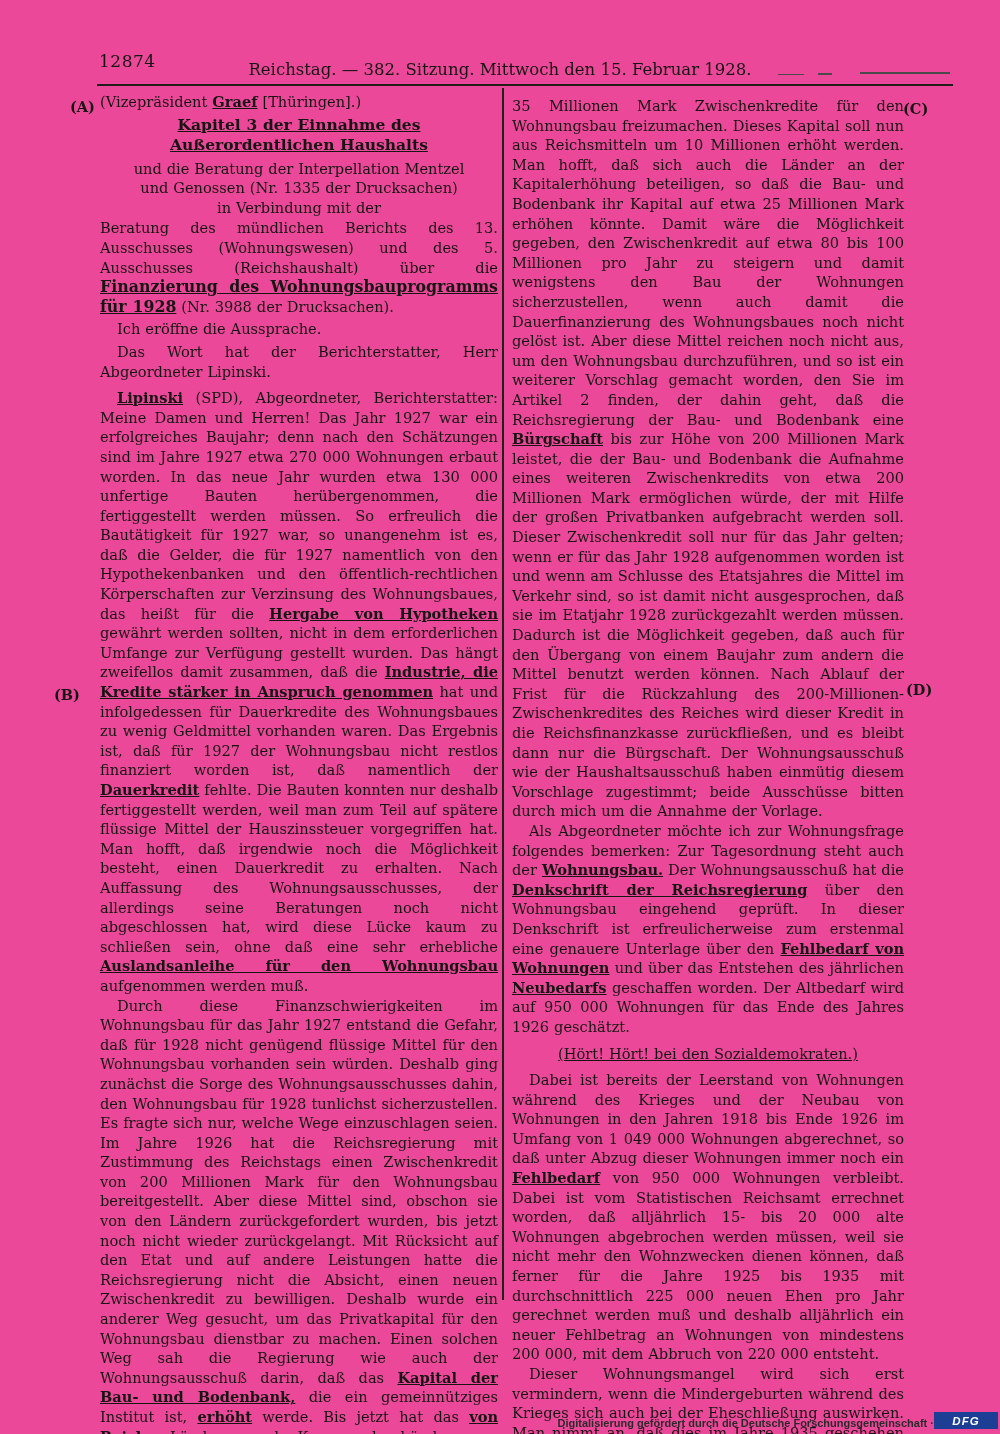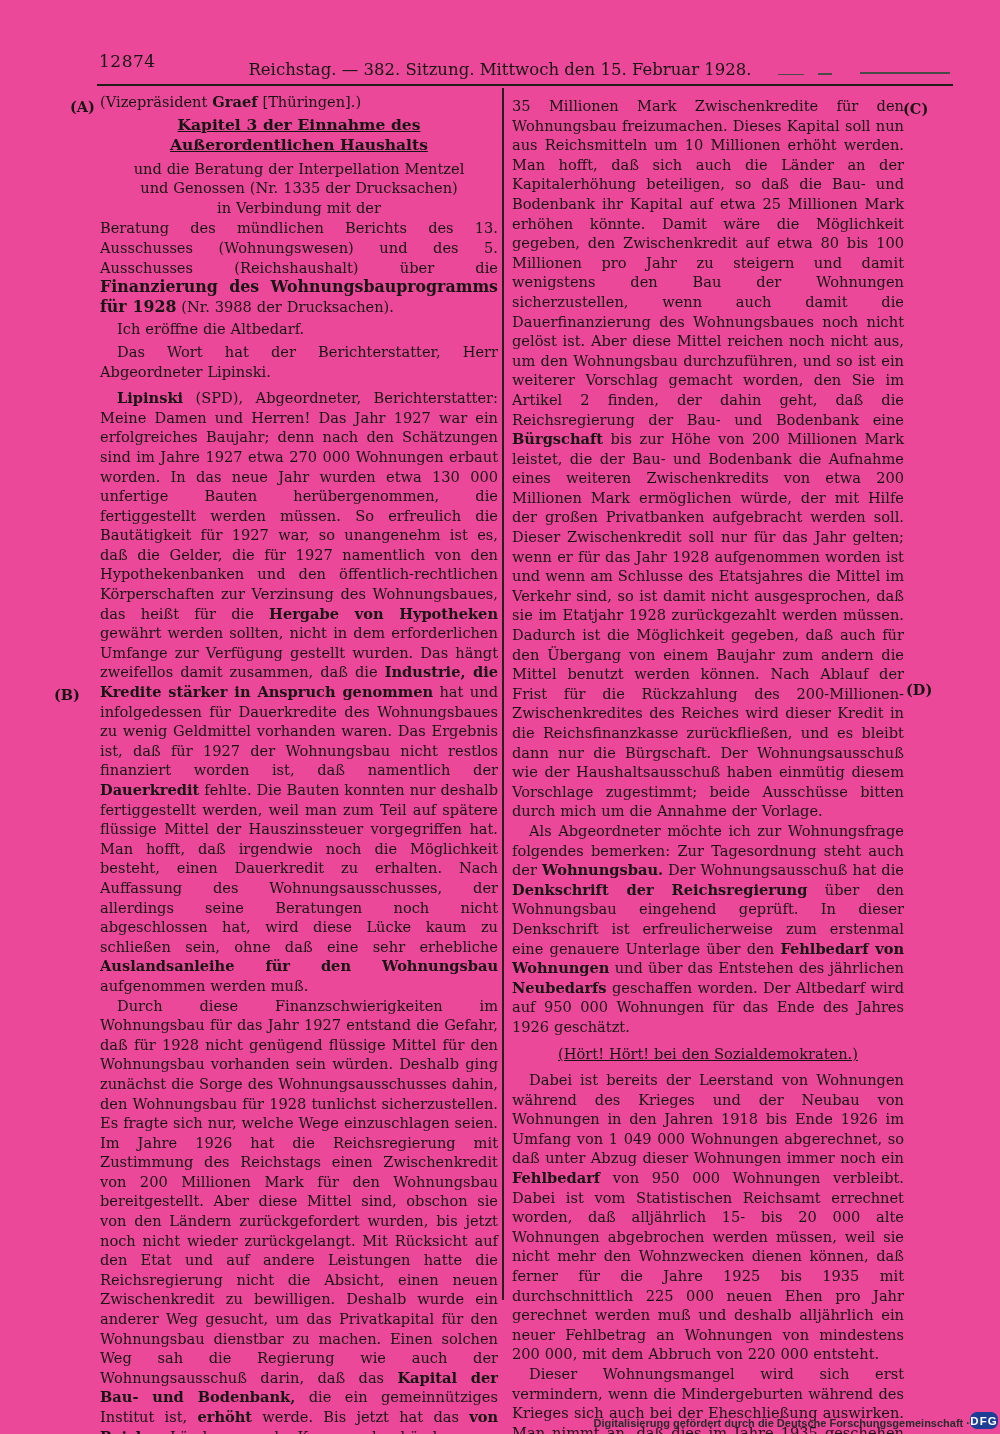--- a/index.html
+++ b/index.html
@@ -27,35 +27,35 @@
 
   
   .col{position:absolute;font-size:14.6px;line-height:19.6px;text-align:justify;
        word-spacing:.3px;}
   .col-left{left:100px;top:92px;width:398px;}
   .col-right{left:512px;top:96px;width:392px;}
   .para{margin:0;}
   .indent{text-indent:17px;}
   .gap-top{margin-top:7px;}
   .gap-sm{margin-top:3px;}
-  b{font-weight:bold;}
+  b{font-weight:bold;text-decoration:underline;}
 
   .heading{font-weight:bold;text-align:center;font-size:15.5px;line-height:20.5px;
            margin:3px 26px 3px;text-indent:0;text-decoration:underline;}
   .sub{text-align:center;margin:0 30px;text-indent:0;}
   .motion{margin-top:1px;}
   .motion b{font-size:15.8px;}
   .interjection{text-align:center;text-indent:0;margin:7px 0 7px;text-decoration:underline;}
 
   
   .footer{position:absolute;right:2px;bottom:5px;display:flex;align-items:flex-end;
           font-family:"Liberation Sans",sans-serif;font-size:11px;font-weight:bold;color:#2a2a2a;}
   .dfg{display:inline-flex;align-items:center;justify-content:center;
-       width:28px;height:17px;color:#fff;font-size:11.5px;
-       letter-spacing:1px;background:#1c3e95;border-radius:7px;}
+       width:64px;height:17px;color:#fff;font-style:italic;font-size:11.5px;
+       letter-spacing:1px;background:#1c3e95;}
 </style>
 </head>
 <body>
 
 <div class="page">
 
   <span class="pagenum">12874</span>
   <span class="headtitle">Reichstag. — 382. Sitzung. Mittwoch den 15. Februar 1928.</span>
   <span class="art-dash d1"></span>
   <span class="art-dash d2"></span>
@@ -67,21 +67,21 @@
   <span class="marker mk-b">(B)</span>
   <span class="marker mk-c">(C)</span>
   <span class="marker mk-d">(D)</span>
 
   <div class="col col-left">
     <p class="para"><span>(Vizepräsident </span><b>Graef</b><span> [Thüringen].)</span></p>
     <p class="para heading">Kapitel 3 der Einnahme des Außerordentlichen Haushalts</p>
     <p class="para sub">und die Beratung der Interpellation Mentzel und Genossen (Nr. 1335 der Drucksachen)</p>
     <p class="para sub">in Verbindung mit der</p>
     <p class="para motion"><span>Beratung des mündlichen Berichts des 13. Ausschusses (Wohnungswesen) und des 5. Ausschusses (Reichshaushalt) über die </span><b>Finanzierung des Wohnungsbauprogramms für 1928</b><span> (Nr. 3988 der Drucksachen).</span></p>
-    <p class="para indent gap-sm">Ich eröffne die Altbedarf.</p>
+    <p class="para indent gap-sm">Ich eröffne die Aussprache.</p>
     <p class="para indent gap-sm">Das Wort hat der Berichterstatter, Herr Abgeordneter Lipinski.</p>
     <p class="para indent gap-top"><b>Lipinski</b><span> (SPD), Abgeordneter, Berichterstatter: Meine Damen und Herren! Das Jahr 1927 war ein erfolgreiches Baujahr; denn nach den Schätzungen sind im Jahre 1927 etwa 270 000 Wohnungen erbaut worden. In das neue Jahr wurden etwa 130 000 unfertige Bauten herübergenommen, die fertiggestellt werden müssen. So erfreulich die Bautätigkeit für 1927 war, so unangenehm ist es, daß die Gelder, die für 1927 namentlich von den Hypothekenbanken und den öffentlich-rechtlichen Körperschaften zur Verzinsung des Wohnungsbaues, das heißt für die </span><b>Hergabe von Hypotheken</b><span> gewährt werden sollten, nicht in dem erforderlichen Umfange zur Verfügung gestellt wurden. Das hängt zweifellos damit zusammen, daß die </span><b>Industrie, die Kredite stärker in Anspruch genommen</b><span> hat und infolgedessen für Dauerkredite des Wohnungsbaues zu wenig Geldmittel vorhanden waren. Das Ergebnis ist, daß für 1927 der Wohnungsbau nicht restlos finanziert worden ist, daß namentlich der </span><b>Dauerkredit</b><span> fehlte. Die Bauten konnten nur deshalb fertiggestellt werden, weil man zum Teil auf spätere flüssige Mittel der Hauszinssteuer vorgegriffen hat. Man hofft, daß irgendwie noch die Möglichkeit besteht, einen Dauerkredit zu erhalten. Nach Auffassung des Wohnungsausschusses, der allerdings seine Beratungen noch nicht abgeschlossen hat, wird diese Lücke kaum zu schließen sein, ohne daß eine sehr erhebliche </span><b>Auslandsanleihe für den Wohnungsbau</b><span> aufgenommen werden muß.</span></p>
     <p class="para indent"><span>Durch diese Finanzschwierigkeiten im Wohnungsbau für das Jahr 1927 entstand die Gefahr, daß für 1928 nicht genügend flüssige Mittel für den Wohnungsbau vorhanden sein würden. Deshalb ging zunächst die Sorge des Wohnungsausschusses dahin, den Wohnungsbau für 1928 tunlichst sicherzustellen. Es fragte sich nur, welche Wege einzuschlagen seien. Im Jahre 1926 hat die Reichsregierung mit Zustimmung des Reichstags einen Zwischenkredit von 200 Millionen Mark für den Wohnungsbau bereitgestellt. Aber diese Mittel sind, obschon sie von den Ländern zurückgefordert wurden, bis jetzt noch nicht wieder zurückgelangt. Mit Rücksicht auf den Etat und auf andere Leistungen hatte die Reichsregierung nicht die Absicht, einen neuen Zwischenkredit zu bewilligen. Deshalb wurde ein anderer Weg gesucht, um das Privatkapital für den Wohnungsbau dienstbar zu machen. Einen solchen Weg sah die Regierung wie auch der Wohnungsausschuß darin, daß das </span><b>Kapital der Bau- und Bodenbank,</b><span> die ein gemeinnütziges Institut ist, </span><b>erhöht</b><span> werde. Bis jetzt hat das </span><b>von Reich,</b><span> Ländern und Kommunalverbänden zur Verfügung gestellte Kapital 12,5 Millionen Mark betragen, und mit diesem Kapital ist es möglich gewesen, etwa</span></p>
   </div>
 
   <div class="col col-right">
     <p class="para"><span>35 Millionen Mark Zwischenkredite für den Wohnungsbau freizumachen. Dieses Kapital soll nun aus Reichsmitteln um 10 Millionen erhöht werden. Man hofft, daß sich auch die Länder an der Kapitalerhöhung beteiligen, so daß die Bau- und Bodenbank ihr Kapital auf etwa 25 Millionen Mark erhöhen könnte. Damit wäre die Möglichkeit gegeben, den Zwischenkredit auf etwa 80 bis 100 Millionen pro Jahr zu steigern und damit wenigstens den Bau der Wohnungen sicherzustellen, wenn auch damit die Dauerfinanzierung des Wohnungsbaues noch nicht gelöst ist. Aber diese Mittel reichen noch nicht aus, um den Wohnungsbau durchzuführen, und so ist ein weiterer Vorschlag gemacht worden, den Sie im Artikel 2 finden, der dahin geht, daß die Reichsregierung der Bau- und Bodenbank eine </span><b>Bürgschaft</b><span> bis zur Höhe von 200 Millionen Mark leistet, die der Bau- und Bodenbank die Aufnahme eines weiteren Zwischenkredits von etwa 200 Millionen Mark ermöglichen würde, der mit Hilfe der großen Privatbanken aufgebracht werden soll. Dieser Zwischenkredit soll nur für das Jahr gelten; wenn er für das Jahr 1928 aufgenommen worden ist und wenn am Schlusse des Etatsjahres die Mittel im Verkehr sind, so ist damit nicht ausgesprochen, daß sie im Etatjahr 1928 zurückgezahlt werden müssen. Dadurch ist die Möglichkeit gegeben, daß auch für den Übergang von einem Baujahr zum andern die Mittel benutzt werden können. Nach Ablauf der Frist für die Rückzahlung des 200-Millionen-Zwischenkredites des Reiches wird dieser Kredit in die Reichsfinanzkasse zurückfließen, und es bleibt dann nur die Bürgschaft. Der Wohnungsausschuß wie der Haushaltsausschuß haben einmütig diesem Vorschlage zugestimmt; beide Ausschüsse bitten durch mich um die Annahme der Vorlage.</span></p>
     <p class="para indent"><span>Als Abgeordneter möchte ich zur Wohnungsfrage folgendes bemerken: Zur Tagesordnung steht auch der </span><b>Wohnungsbau.</b><span> Der Wohnungsausschuß hat die </span><b>Denkschrift der Reichsregierung</b><span> über den Wohnungsbau eingehend geprüft. In dieser Denkschrift ist erfreulicherweise zum erstenmal eine genauere Unterlage über den </span><b>Fehlbedarf von Wohnungen</b><span> und über das Entstehen des jährlichen </span><b>Neubedarfs</b><span> geschaffen worden. Der Altbedarf wird auf 950 000 Wohnungen für das Ende des Jahres 1926 geschätzt.</span></p>
     <p class="para interjection">(Hört! Hört! bei den Sozialdemokraten.)</p>
     <p class="para indent"><span>Dabei ist bereits der Leerstand von Wohnungen während des Krieges und der Neubau von Wohnungen in den Jahren 1918 bis Ende 1926 im Umfang von 1 049 000 Wohnungen abgerechnet, so daß unter Abzug dieser Wohnungen immer noch ein </span><b>Fehlbedarf</b><span> von 950 000 Wohnungen verbleibt. Dabei ist vom Statistischen Reichsamt errechnet worden, daß alljährlich 15- bis 20 000 alte Wohnungen abgebrochen werden müssen, weil sie nicht mehr den Wohnzwecken dienen können, daß ferner für die Jahre 1925 bis 1935 mit durchschnittlich 225 000 neuen Ehen pro Jahr gerechnet werden muß und deshalb alljährlich ein neuer Fehlbetrag an Wohnungen von mindestens 200 000, mit dem Abbruch von 220 000 entsteht.</span></p>

